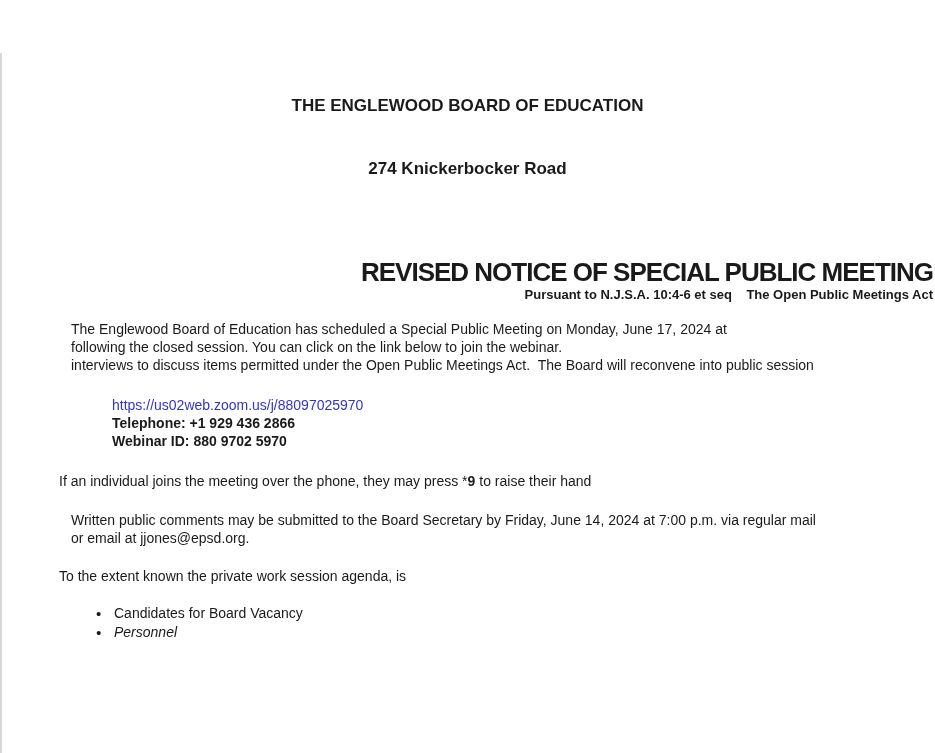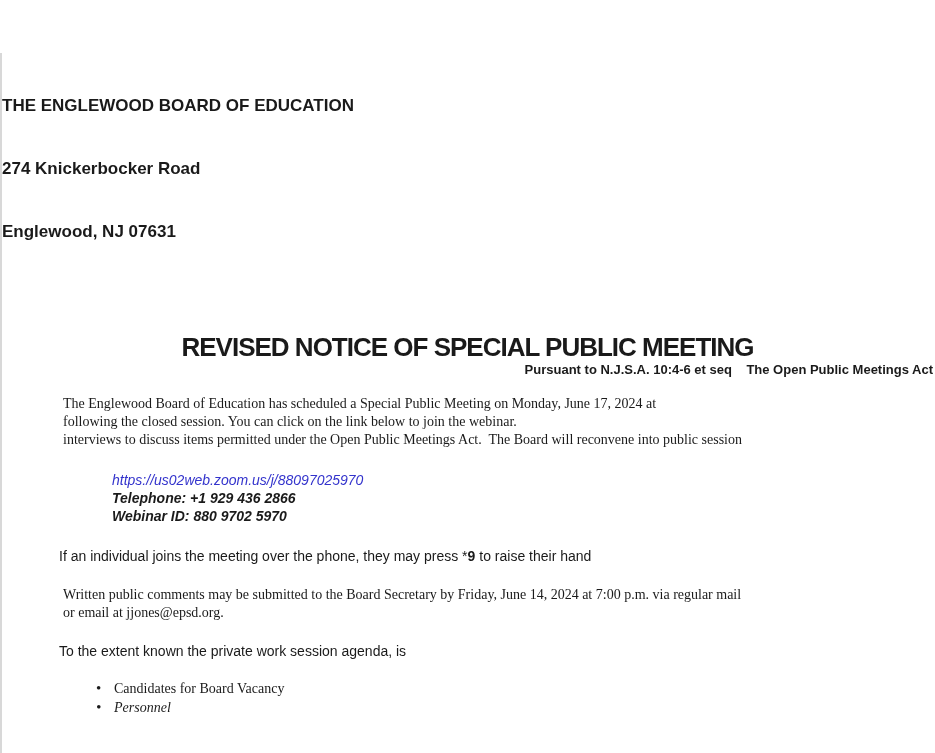--- a/index.html
+++ b/index.html
@@ -17,53 +17,53 @@
   .page {
     position: relative;
     width: 933px;
     height: 753px;
     border-left: 2px solid #d8d8d8;
     background: #ffffff;
     box-sizing: border-box;
   }
   .doc-header {
     margin-top: 53px;
+    text-align: center;
     font-weight: bold;
     font-size: 17px;
     line-height: 21px;
     white-space: pre;
   }
   .notice-title {
-    margin-top: 48px;
-    text-align: center;
+    margin-top: 36px;
+    text-align: right;
     font-weight: bold;
     font-size: 26px;
     line-height: 30px;
     letter-spacing: -1px;
     white-space: pre;
   }
   .notice-subtitle {
     text-align: right;
     font-weight: bold;
     font-size: 13px;
     line-height: 16px;
     white-space: pre;
   }
   .content {
     margin: 0 55px 0 57px;
     font-size: 14px;
     line-height: 18px;
   }
-  .para { margin: 4px; font-family: Liberation Serif, serif; }
+  .para { margin: 12px; }
   .para .line { white-space: pre; }
   .intro { margin-top: 17px; }
   .webinar-block {
     margin-top: 22px;
     margin-left: 53px;
-    font-style: italic;
   }
   .webinar-block .link {
     color: #3333cc;
     text-decoration: none;
     white-space: pre;
     display: inline-block;
   }
   .webinar-block .bold-line {
     font-weight: bold;
     white-space: pre;
@@ -75,40 +75,38 @@
   ul.agenda {
     list-style: none;
     margin: 19px 0 0 0;
     padding: 0;
   }
   ul.agenda li {
     position: relative;
     padding-left: 55px;
     line-height: 19px;
     white-space: pre;
-    font-family: Liberation Serif, serif;
   }
   ul.agenda li::before {
     content: "\2022";
     position: absolute;
     left: 37px;
     top: 0;
     font-size: 15px;
   }
   ul.agenda li.italic { font-style: italic; }
 </style>
 </head>
 <body>
 
 <div class="page">
 
   <div class="doc-header">
     <div>THE ENGLEWOOD BOARD OF EDUCATION</div>
     <div>274 Knickerbocker Road</div>
-    <div>Englewood, NJ 07631</div>
   </div>
 
   <div class="notice-title">REVISED NOTICE OF SPECIAL PUBLIC MEETING</div>
   <div class="notice-subtitle">Pursuant to N.J.S.A. 10:4-6 et seq    The Open Public Meetings Act</div>
 
   <div class="content">
 
     <div class="para intro">
       <div class="line">The Englewood Board of Education has scheduled a Special Public Meeting on Monday, June 17, 2024 at</div>
       <div class="line">following the closed session. You can click on the link below to join the webinar.</div>

